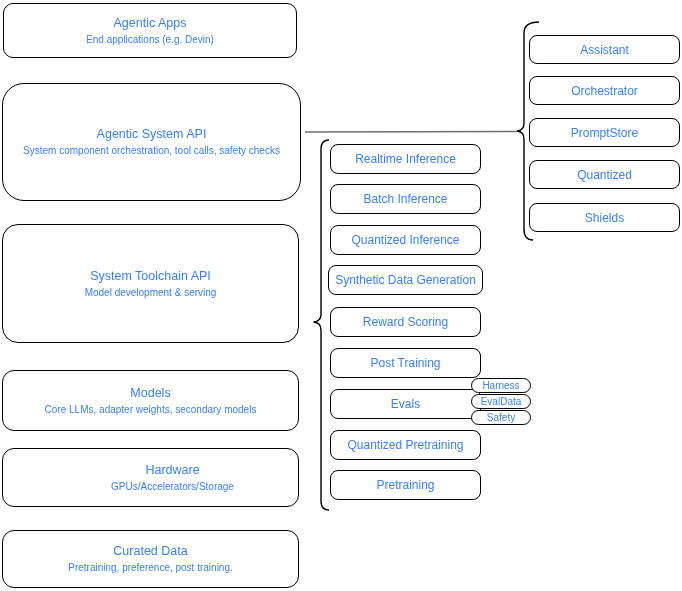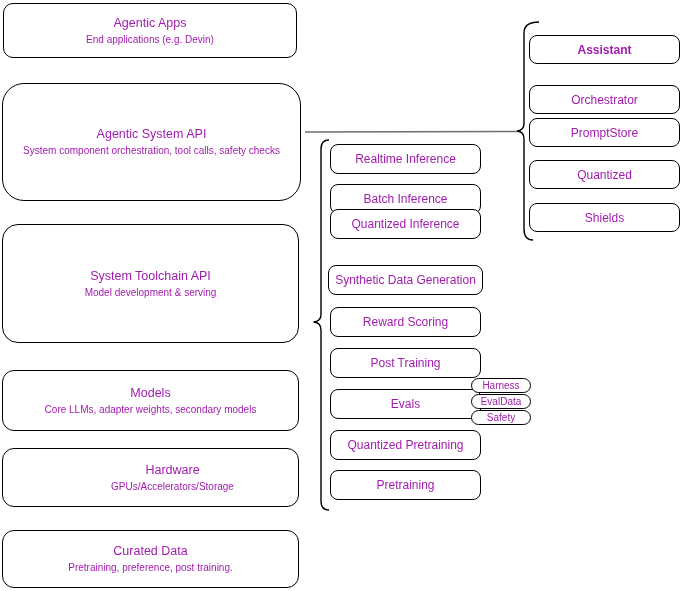--- a/index.html
+++ b/index.html
@@ -3,21 +3,21 @@
 <meta charset="utf-8">
 <style>
   * { box-sizing: border-box; margin: 0; padding: 0; }
   html, body { background: #ffffff; }
   .canvas {
     position: relative;
     width: 682px;
     height: 591px;
     background: #ffffff;
     font-family: "Liberation Sans", sans-serif;
-    color: #a21caf;
+    color: #3b82f6;
     overflow: hidden;
   }
   .overlay {
     position: absolute;
     left: 0; top: 0;
     width: 682px; height: 591px;
     pointer-events: none;
   }
   .bigbox {
     position: absolute;
@@ -110,21 +110,21 @@
     <div class="t">Curated Data</div>
     <div class="s">Pretraining, preference, post training.</div>
   </div>
 
   <div class="smallbox" style="top:144px;">
     <span>Realtime Inference</span>
   </div>
   <div class="smallbox" style="top:184px;">
     <span>Batch Inference</span>
   </div>
-  <div class="smallbox" style="top:209px;">
+  <div class="smallbox" style="top:225px;">
     <span>Quantized Inference</span>
   </div>
   <div class="smallbox" style="top:265px; left:328px; width:155px;">
     <span>Synthetic Data Generation</span>
   </div>
   <div class="smallbox" style="top:307px;">
     <span>Reward Scoring</span>
   </div>
   <div class="smallbox" style="top:348px;">
     <span>Post Training</span>
@@ -142,24 +142,24 @@
   <div class="pill" style="top:378px;">
     <span>Harness</span>
   </div>
   <div class="pill" style="top:394px;">
     <span>EvalData</span>
   </div>
   <div class="pill" style="top:410px;">
     <span>Safety</span>
   </div>
 
-  <div class="smallbox rightbox" style="top:35px;font-weight:bold;">
+  <div class="smallbox rightbox" style="top:35px;">
     <span>Assistant</span>
   </div>
-  <div class="smallbox rightbox" style="top:76px;margin-top:9px;">
+  <div class="smallbox rightbox" style="top:76px;">
     <span>Orchestrator</span>
   </div>
   <div class="smallbox rightbox" style="top:118px;">
     <span>PromptStore</span>
   </div>
   <div class="smallbox rightbox" style="top:160px;">
     <span>Quantized</span>
   </div>
   <div class="smallbox rightbox" style="top:203px;">
     <span>Shields</span>

